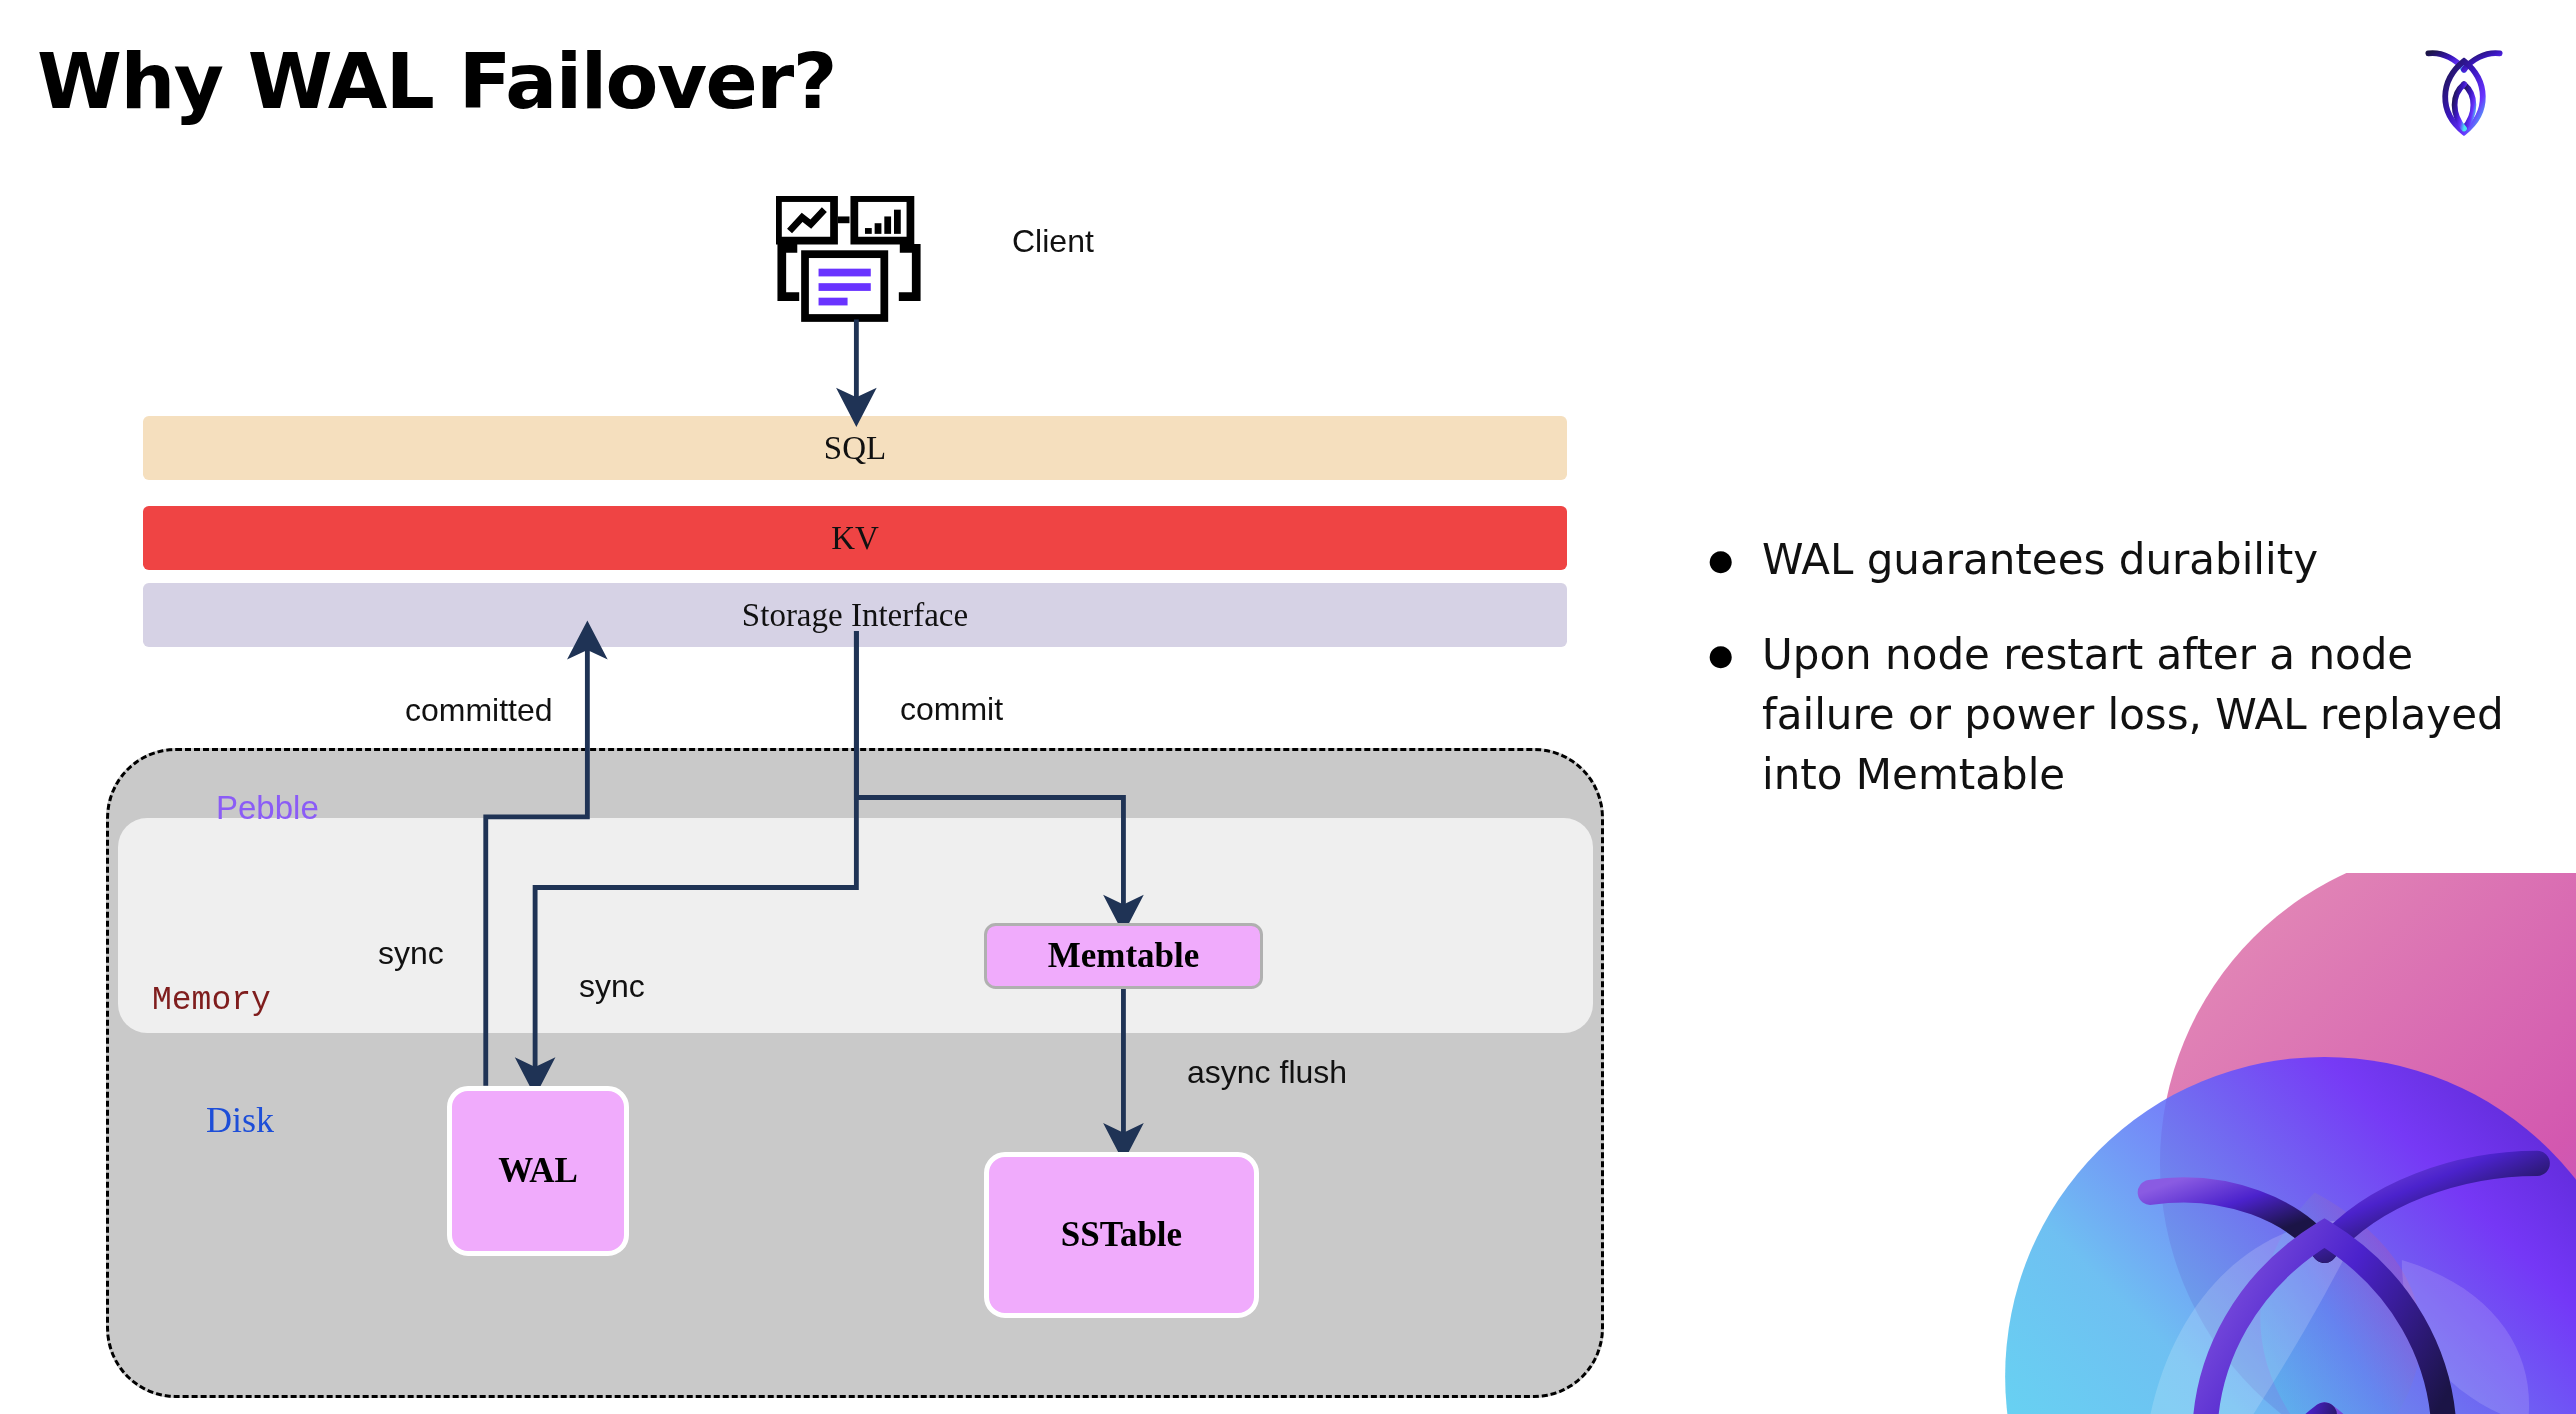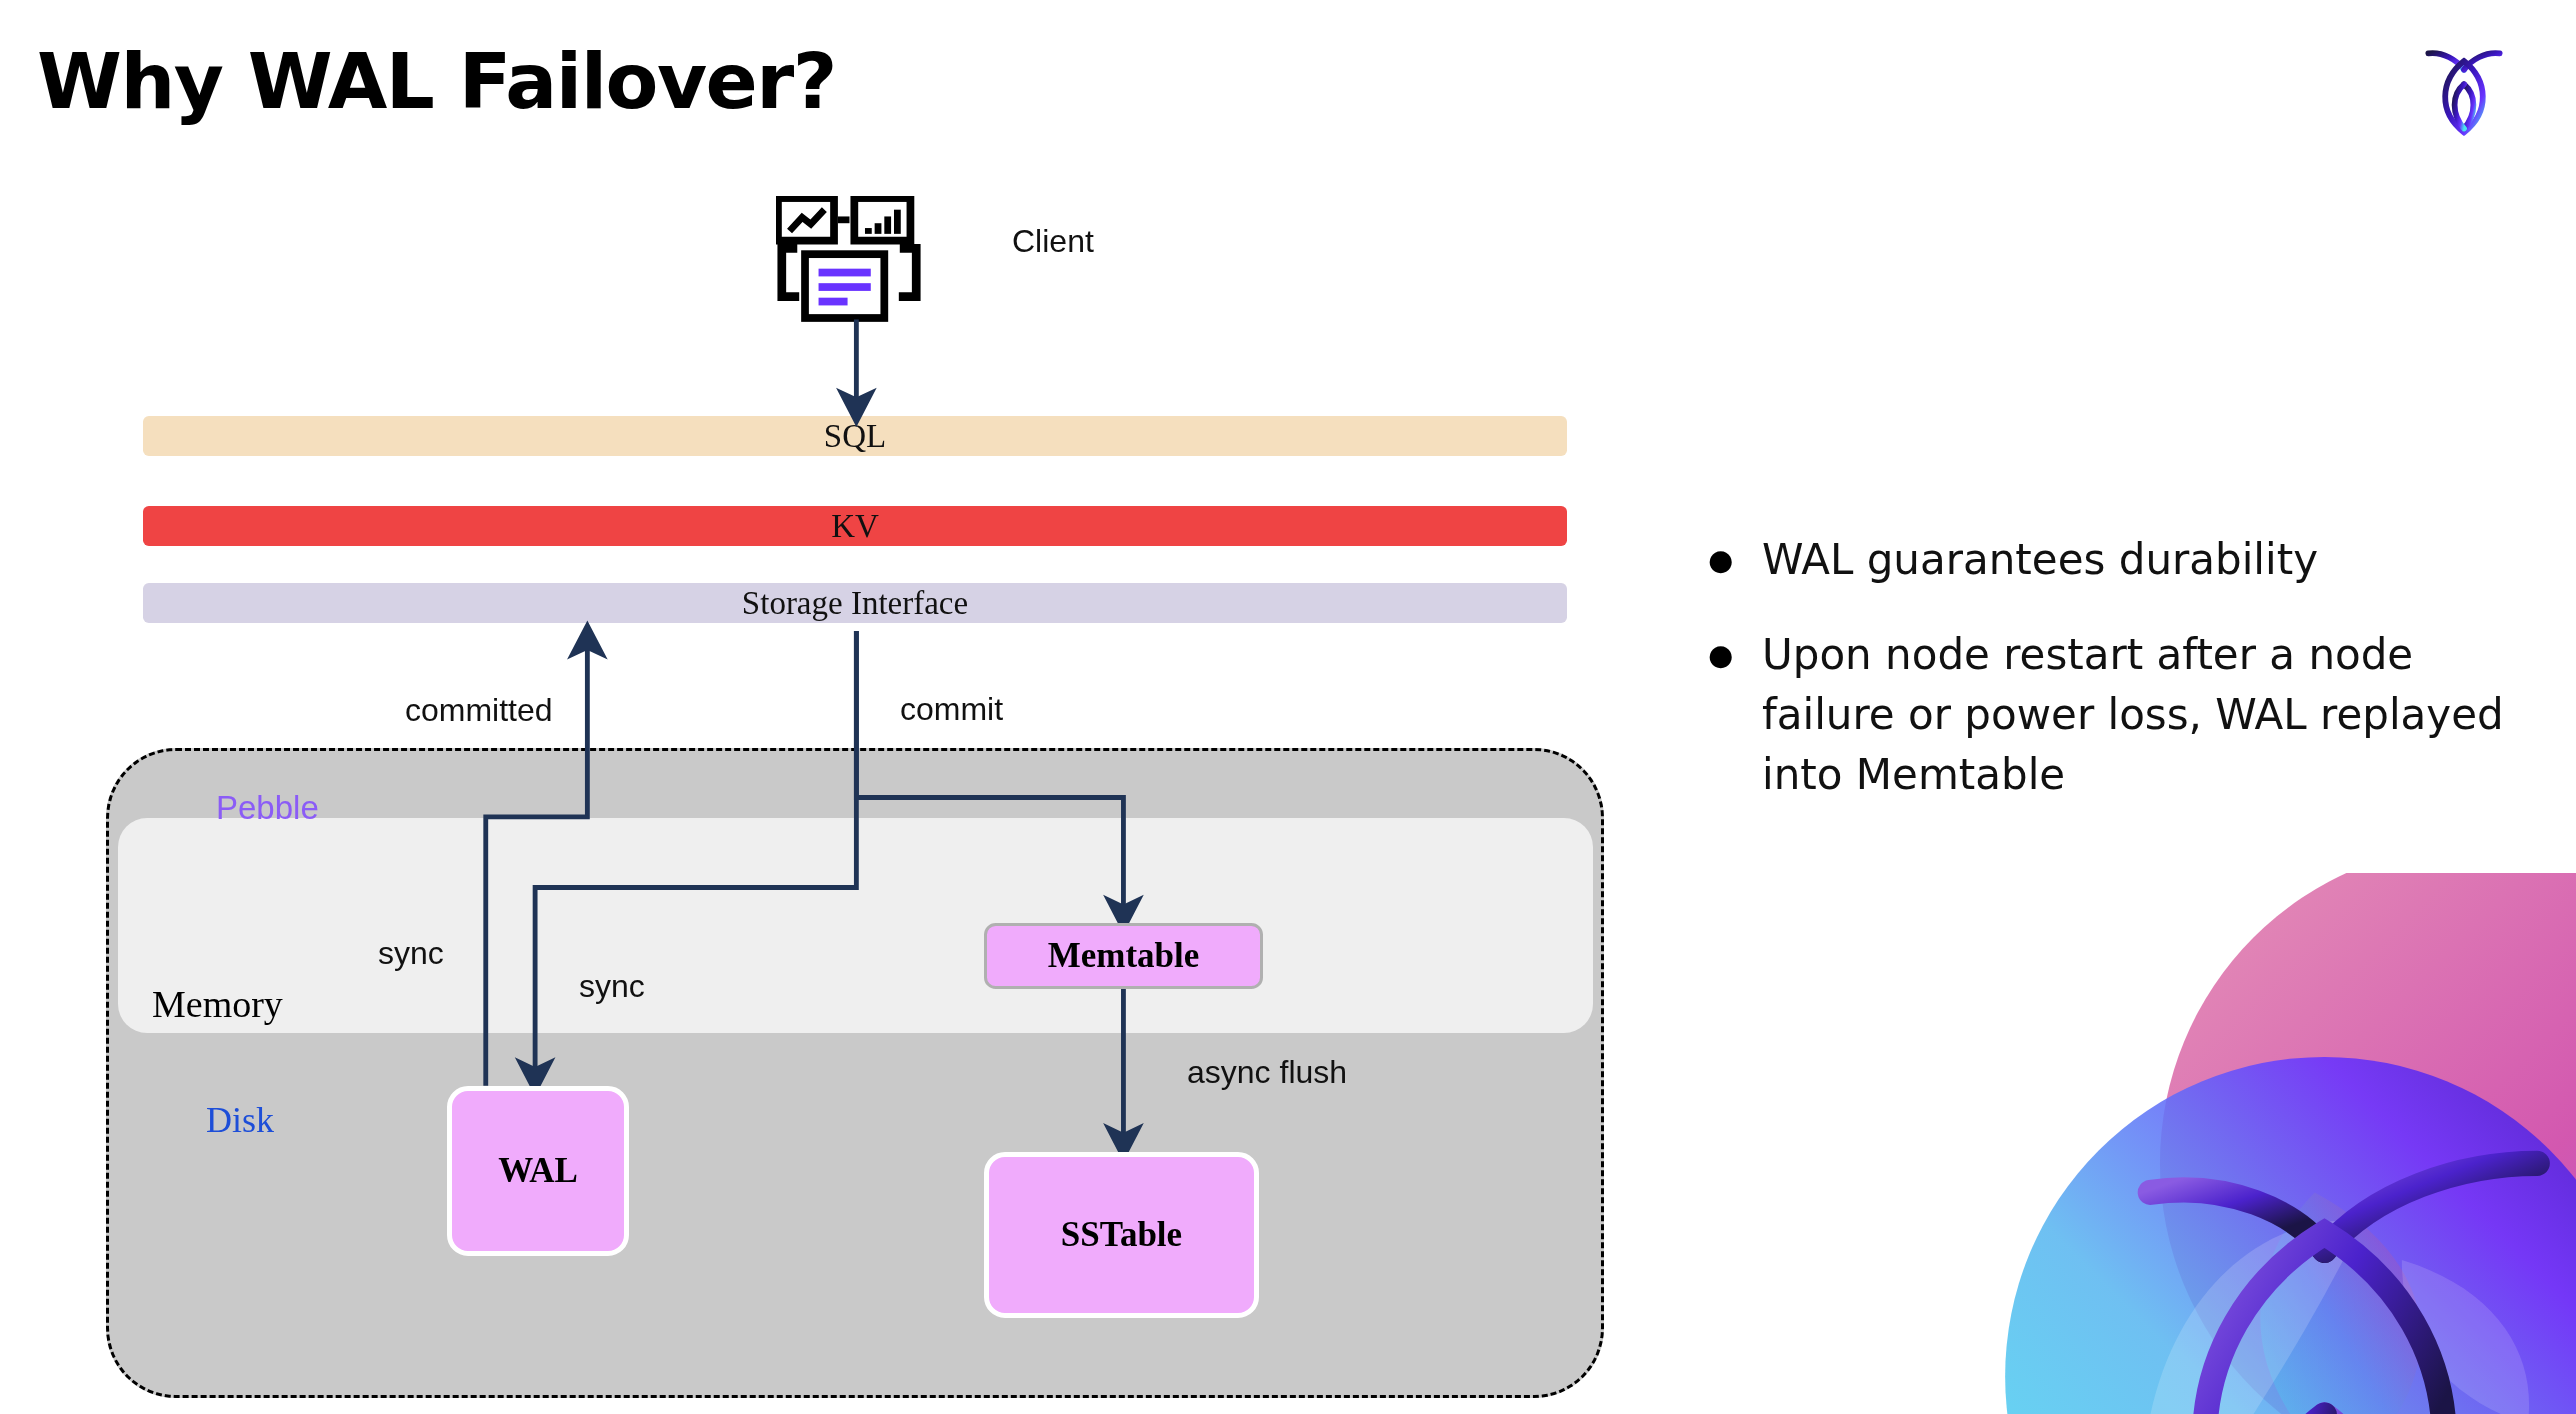--- a/index.html
+++ b/index.html
@@ -72,21 +72,21 @@
     font-size: 32px;
     color: #111111;
     white-space: nowrap;
   }
 
   
   .layer-bar {
     position: absolute;
     left: 143px;
     width: 1424px;
-    height: 40px;
+    height: 64px;
     border-radius: 5.8px;
     display: flex;
     align-items: center;
     justify-content: center;
     font-family: "Liberation Serif", serif;
     font-size: 33px;
     color: #111111;
   }
   #layer-sql { top: 416px; background: #F5DFBE; }
   #layer-kv { top: 506px; background: #ef4444; }
@@ -121,23 +121,23 @@
     width: 1475px;
     height: 215px;
     background: #EFEFEF;
     border-radius: 29px;
     box-sizing: border-box;
   }
   #memory-label {
     position: absolute;
     left: 152px;
     top: 982px;
-    font-family: Liberation Serif, serif;
-    font-size: 38px;
-    color: #000000;
+    font-family: Liberation Mono, monospace;
+    font-size: 33px;
+    color: #7f1d1d;
   }
   #disk-label {
     position: absolute;
     left: 206px;
     top: 1099px;
     font-family: "Liberation Serif", serif;
     font-size: 36px;
     color: #1d4ed8;
   }
 

